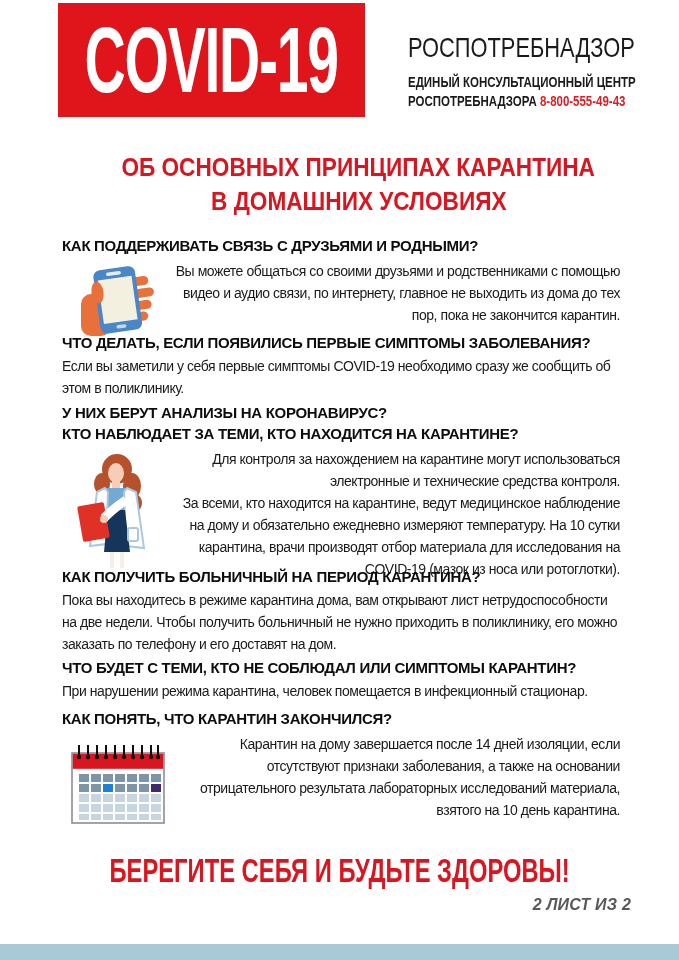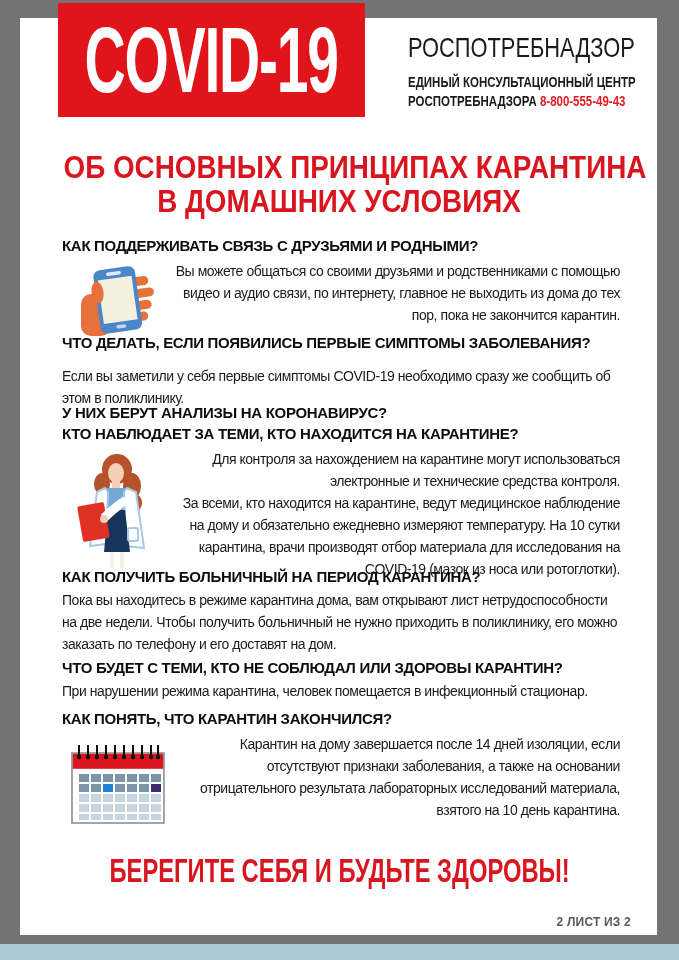--- a/index.html
+++ b/index.html
@@ -1,59 +1,59 @@
 <!DOCTYPE html>
 <html><head>
 <meta charset="utf-8">
 <style>
   * { margin:0; padding:0; box-sizing:border-box; }
   html,body { width:679px; height:960px; }
   body { font-family:"Liberation Sans", sans-serif; background:#b6d2de; position:relative; overflow:hidden; }
 
-  .page { position:absolute; inset:0; background:#737373; }
+  .page { position:absolute; inset:0; background:#ffffff; }
   .bottom-band { position:absolute; left:0; right:0; bottom:0; height:16px; background:#a9c9d6; }
   .panel { position:absolute; left:20px; top:18px; width:637px; height:917px; background:#ffffff; }
 
   
   .covid-box { position:absolute; left:38px; top:-15px; width:307px; height:114px; background:#e0151c;
                display:flex; align-items:center; justify-content:center; }
   .covid-box span { color:#ffffff; font-weight:bold; font-size:92px; white-space:nowrap;
                     display:inline-block; transform:scaleX(0.62); letter-spacing:-2px; }
   .org-block { position:absolute; left:388px; top:14px; width:245px; }
   .org-name { font-size:28px; font-weight:normal; color:#1a1a1a; white-space:nowrap;
               display:inline-block; transform:scaleX(0.78); transform-origin:left center; }
   .org-center { margin-top:9px; font-size:14px; font-weight:bold; color:#1a1a1a; line-height:19px; }
   .org-center .line { white-space:nowrap; display:block; transform:scaleX(0.82); transform-origin:left center; }
   .phone { color:#e01b22; }
 
   
   .title { position:absolute; left:0; width:100%; top:132px; text-align:center; color:#d9161f; }
-  .title .t-line { display:block; font-weight:bold; font-size:32px; line-height:34px; white-space:nowrap; }
+  .title .t-line { display:block; font-weight:bold; font-size:26px; line-height:34px; white-space:nowrap;margin-left:40px; }
   .title .t-line span { display:inline-block; transform:scaleX(0.87); }
 
   
   .section { position:absolute; left:42px; width:558px; }
   .sec-heading { font-size:15px; font-weight:bold; color:#0d0d0d; letter-spacing:-0.3px; line-height:21px; }
   .sec-body { font-size:14px; color:#1a1a1a; line-height:22px; letter-spacing:-0.45px; }
   .sec-row { display:flex; margin-top:4px; }
   .icon-col { width:110px; flex:0 0 110px; display:flex; justify-content:center; align-items:flex-start; }
   .text-col { flex:1;text-align:right; }
 
   .s1 { top:217px; } .s2 { top:314px; } .s3 { top:384px; }
   .s4 { top:548px; } .s5 { top:639px; } .s6 { top:690px; }
   .s1 .icon-col svg { margin-top:6px; }
   .s6 .icon-col { justify-content:flex-start; }
   .s6 .icon-col svg { margin-top:9px; margin-left:8px; }
 
   
   .slogan { position:absolute; left:0; width:100%; top:834px; text-align:center; color:#d9161f;
             font-weight:bold; font-size:33px; white-space:nowrap; }
   .slogan span { display:inline-block; transform:scaleX(0.72); }
-  .page-label { position:absolute; right:26px; top:897px; font-size:12px; font-weight:bold;
-                color:#57585a; letter-spacing:0.2px; }
+  .page-label { position:absolute; right:26px; top:878px; font-size:16px; font-weight:bold;
+                color:#57585a; letter-spacing:0.2px;font-style:italic; }
 </style>
 </head>
 <body>
 
 <div class="page">
   <div class="bottom-band"></div>
 
   <div class="panel">
 
     <div class="covid-box">
@@ -90,21 +90,21 @@
               <ellipse cx="24" cy="24" rx="6" ry="11" fill="#e8703a"></ellipse>
             </g>
           </svg>
         </div>
         <div class="text-col sec-body">Вы можете общаться со своими друзьями и родственниками с помощью видео и аудио связи, по интернету, главное не выходить из дома до тех пор, пока не закончится карантин.</div>
       </div>
     </div>
 
     <div class="section s2">
       <div class="sec-heading">ЧТО ДЕЛАТЬ, ЕСЛИ ПОЯВИЛИСЬ ПЕРВЫЕ СИМПТОМЫ ЗАБОЛЕВАНИЯ?</div>
-      <div class="sec-body" style="margin-top:12px">Если вы заметили у себя первые симптомы COVID-19 необходимо сразу же сообщить об этом в поликлинику.</div>
+      <div class="sec-body" style="margin-top:2px">Если вы заметили у себя первые симптомы COVID-19 необходимо сразу же сообщить об этом в поликлинику.</div>
     </div>
 
     <div class="section s3">
       <div class="sec-heading">У НИХ БЕРУТ АНАЛИЗЫ НА КОРОНАВИРУС?</div>
       <div class="sec-heading">КТО НАБЛЮДАЕТ ЗА ТЕМИ, КТО НАХОДИТСЯ НА КАРАНТИНЕ?</div>
       <div class="sec-row">
         <div class="icon-col">
           <svg width="106" height="124" viewBox="0 0 106 124">
 
             <circle cx="53" cy="21" r="15" fill="#b5512b"></circle>
@@ -141,21 +141,21 @@
         </div>
       </div>
     </div>
 
     <div class="section s4">
       <div class="sec-heading">КАК ПОЛУЧИТЬ БОЛЬНИЧНЫЙ НА ПЕРИОД КАРАНТИНА?</div>
       <div class="sec-body" style="margin-top:2px">Пока вы находитесь в режиме карантина дома, вам открывают лист нетрудоспособности на две недели. Чтобы получить больничный не нужно приходить в поликлинику, его можно заказать по телефону и его доставят на дом.</div>
     </div>
 
     <div class="section s5">
-      <div class="sec-heading">ЧТО БУДЕТ С ТЕМИ, КТО НЕ СОБЛЮДАЛ ИЛИ ЗДОРОВЫ КАРАНТИН?</div>
+      <div class="sec-heading">ЧТО БУДЕТ С ТЕМИ, КТО НЕ СОБЛЮДАЛ ИЛИ СИМПТОМЫ КАРАНТИН?</div>
       <div class="sec-body" style="margin-top:2px">При нарушении режима карантина, человек помещается в инфекционный стационар.</div>
     </div>
 
     <div class="section s6">
       <div class="sec-heading">КАК ПОНЯТЬ, ЧТО КАРАНТИН ЗАКОНЧИЛСЯ?</div>
       <div class="sec-row">
         <div class="icon-col">
           <svg width="96" height="84" viewBox="0 0 96 84">
             <rect x="2" y="11" width="92" height="70" fill="#ffffff" stroke="#8a8f94" stroke-width="1.6"></rect>
             <rect x="2.8" y="11.8" width="90.4" height="15" fill="#d9161f"></rect>

